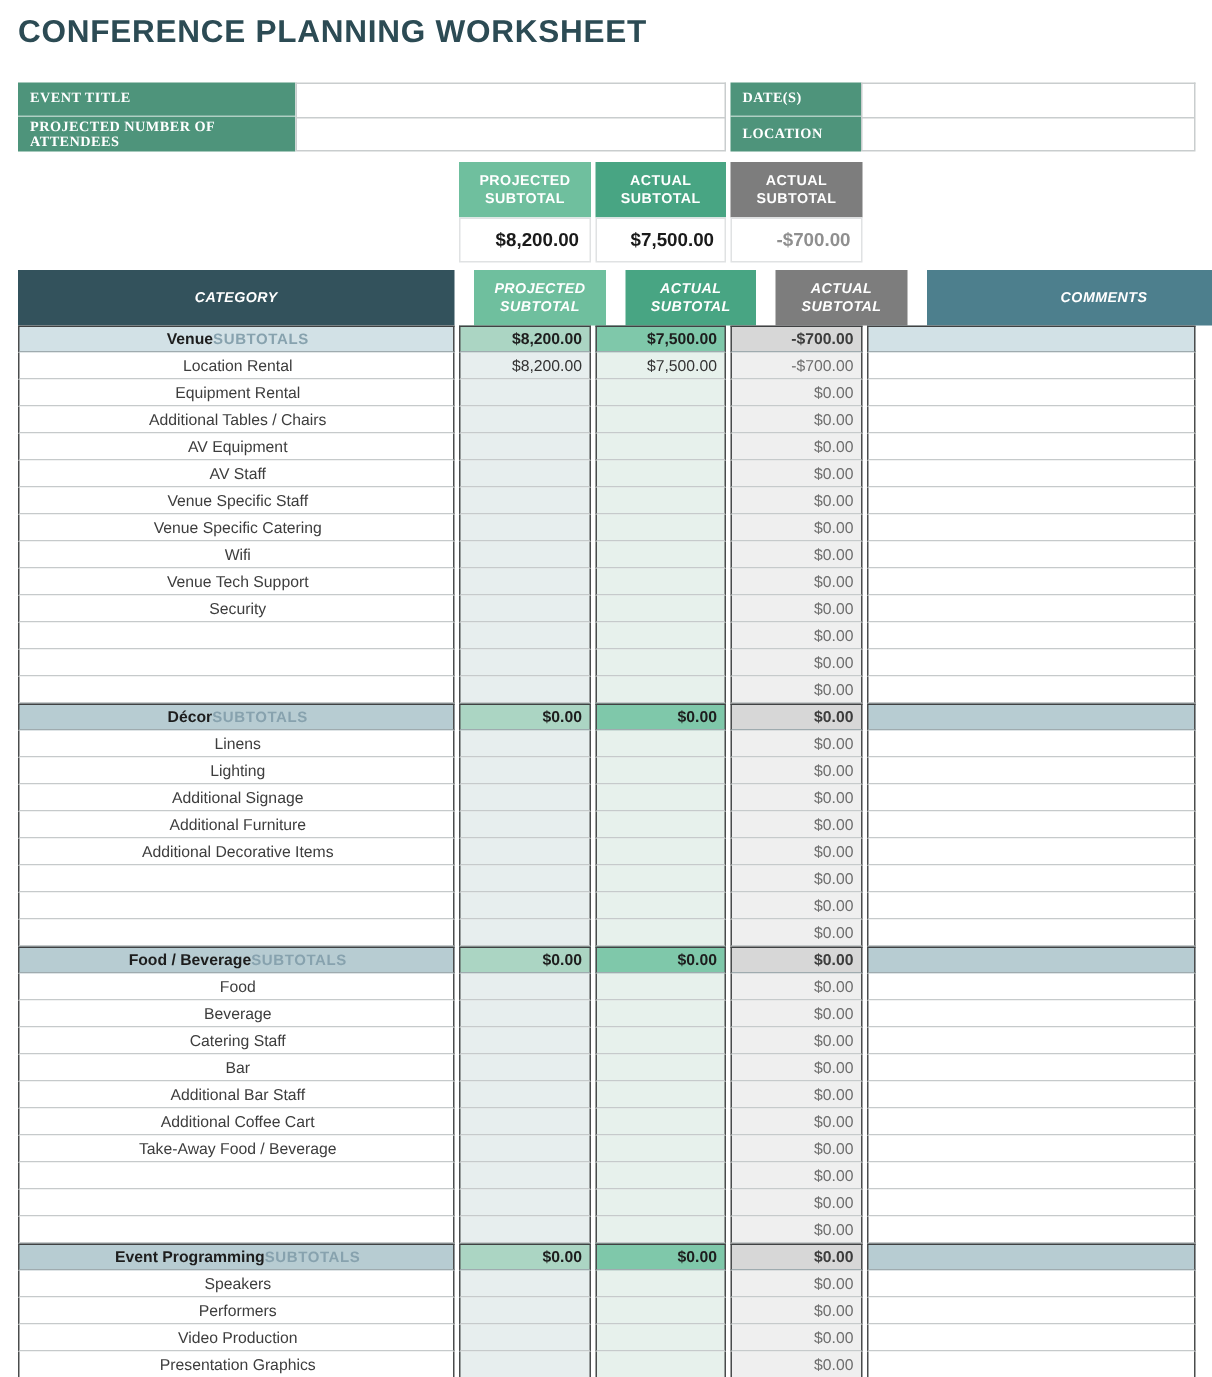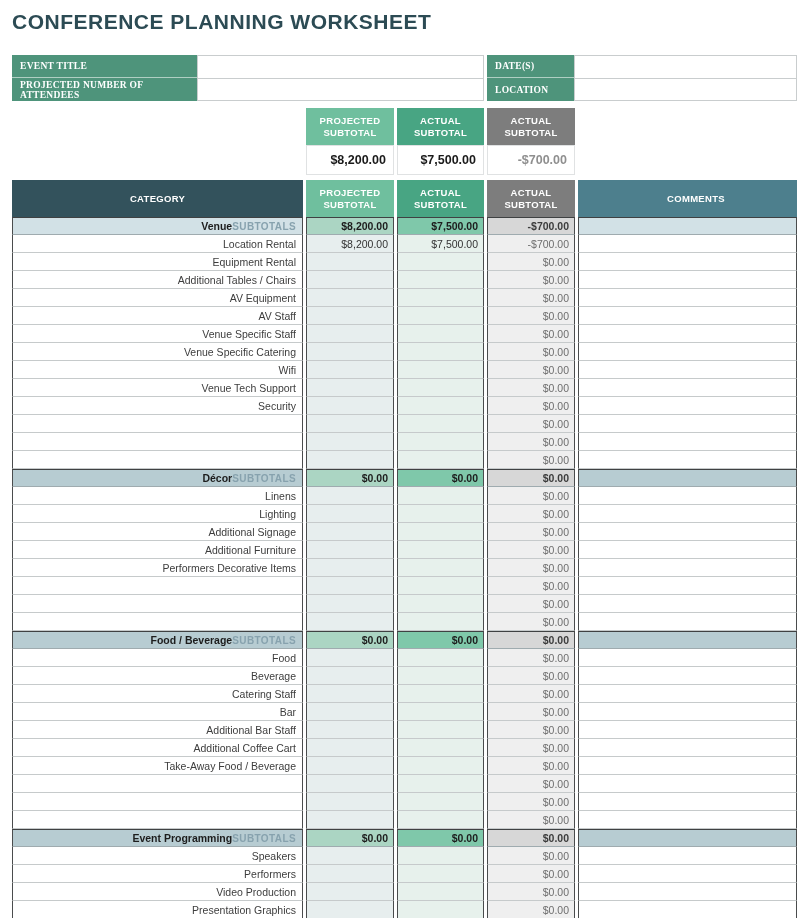--- a/index.html
+++ b/index.html
@@ -49,21 +49,21 @@
   .sum-val {
     height:30px; background:#fff; border:1px solid #e0e2e3;
     font-size:12.5px; font-weight:bold; color:#1a1a1a;
     display:flex; align-items:center; justify-content:flex-end; padding-right:7px;
   }
   .sum-val.diff { color:#8f8f8f; }
 
   
   .table { margin-top:5px; }
   .thead {
-    display:grid; grid-template-columns:291px 88px 87px 88px 219px; column-gap:3px;
+    display:grid; grid-template-columns:291px 88px 87px 88px 219px; column-gap:13px;font-style:italic;
   }
   .th {
     height:37px; color:#fff; font-size:9.5px; font-weight:bold; letter-spacing:.3px;
     display:flex; align-items:center; justify-content:center; text-align:center;
     line-height:1.25; padding:0 4px;
   }
   .th.cat  { background:#33525c; }
   .th.proj { background:#6fbf9e; }
   .th.act  { background:#48a583; }
   .th.diff { background:#7d7d7d; }
@@ -72,21 +72,21 @@
   .trow {
     display:grid; grid-template-columns:291px 88px 87px 88px 219px; column-gap:3px;
     height:18px;
   }
   .cell {
     border-left:1px solid #4a4c4d; border-right:1px solid #4a4c4d;
     border-bottom:1px solid #c6cacb;
     font-size:10.5px; display:flex; align-items:center; overflow:hidden;
     white-space:nowrap; background:#fff;
   }
-  .cell.catc { justify-content:flex-end; padding:0 6px 0 8px; color:#3d3d3d; }
+  .cell.catc { justify-content:center; padding:0 6px 0 8px; color:#3d3d3d; }
   .cell.money { justify-content:flex-end; padding-right:5px; }
   .cell.m-proj { background:#e7eeee; color:#3a3a3a; }
   .cell.m-act  { background:#e7f1ec; color:#3a3a3a; }
   .cell.m-diff { background:#efefef; color:#6e6e6e; }
   .cell.com { background:#fff; }
 
   .trow.section .cell { border-top:1px solid #3f4142; border-bottom:1px solid #9fabaf; }
   .trow.section .catc { font-weight:bold; color:#1d1d1d; }
   .trow.section .m-proj { background:#abd5c3; font-weight:bold; color:#1d1d1d; }
   .trow.section .m-act  { background:#7fc8aa; font-weight:bold; color:#1d1d1d; }
@@ -274,21 +274,21 @@
           <div class="cell com"></div>
         </div>
         <div class="trow">
           <div class="cell catc">Additional Furniture</div>
           <div class="cell money m-proj"></div>
           <div class="cell money m-act"></div>
           <div class="cell money m-diff">$0.00</div>
           <div class="cell com"></div>
         </div>
         <div class="trow">
-          <div class="cell catc">Performers Decorative Items</div>
+          <div class="cell catc">Additional Decorative Items</div>
           <div class="cell money m-proj"></div>
           <div class="cell money m-act"></div>
           <div class="cell money m-diff">$0.00</div>
           <div class="cell com"></div>
         </div>
         <div class="trow">
           <div class="cell catc"></div>
           <div class="cell money m-proj"></div>
           <div class="cell money m-act"></div>
           <div class="cell money m-diff">$0.00</div>

